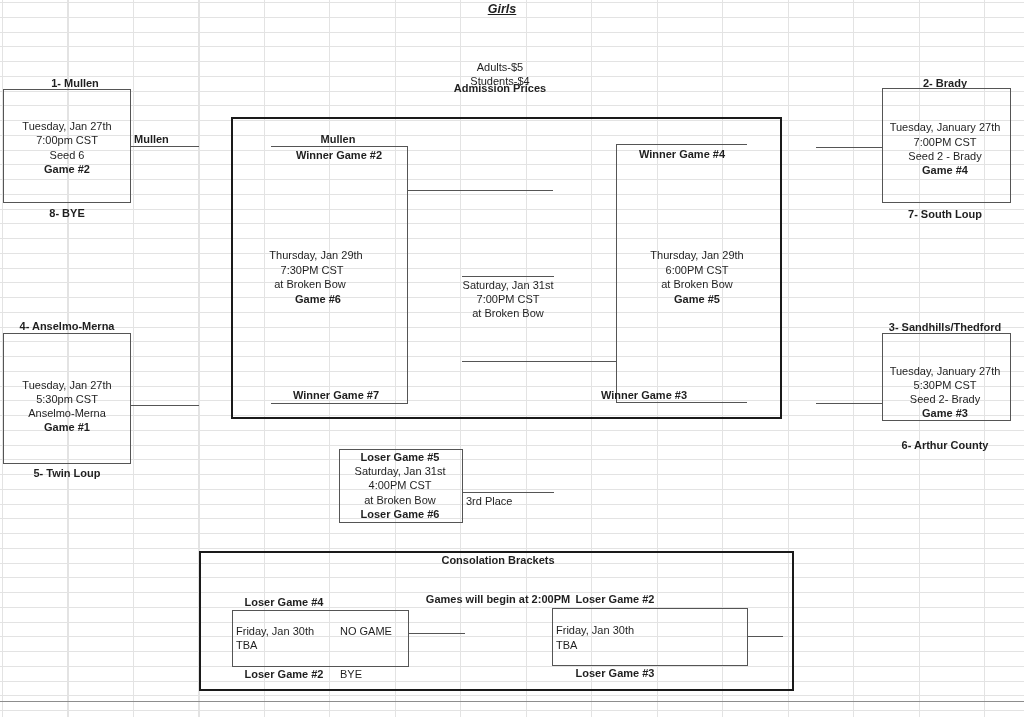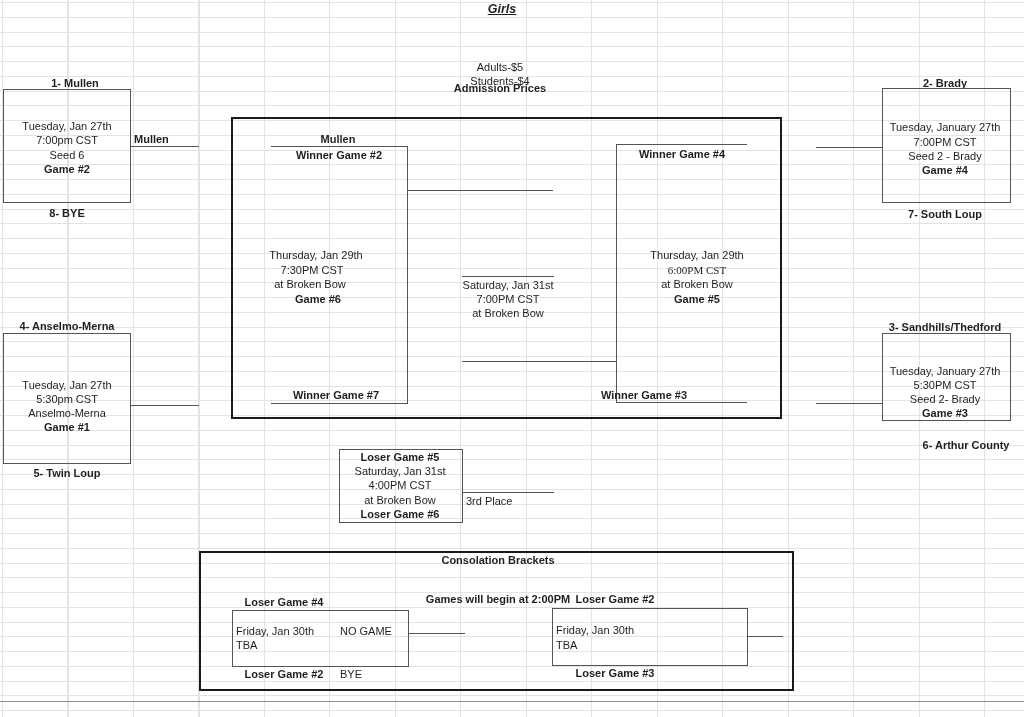--- a/index.html
+++ b/index.html
@@ -59,21 +59,21 @@
   <div class="t c b" style="left:945px;top:163px;">Game #4</div>
   <div class="t c b" style="left:945px;top:207px;">7- South Loup</div>
   <div class="hl" style="left:816px;top:147px;width:66px;"></div>
 
   <div class="t c b" style="left:945px;top:320px;">3- Sandhills/Thedford</div>
   <div class="box" style="left:882px;top:333px;width:129px;height:88px;"></div>
   <div class="t c" style="left:945px;top:364px;">Tuesday, January 27th</div>
   <div class="t c" style="left:945px;top:378px;">5:30PM CST</div>
   <div class="t c" style="left:945px;top:392px;">Seed 2- Brady</div>
   <div class="t c b" style="left:945px;top:406px;">Game #3</div>
-  <div class="t c b" style="left:945px;top:438px;margin-left:21px;">6- Arthur County</div>
+  <div class="t c b" style="left:945px;top:438px;">6- Arthur County</div>
   <div class="hl" style="left:816px;top:403px;width:66px;"></div>
 
   <div class="thick" style="left:231px;top:117px;width:551px;height:302px;"></div>
 
   <div class="t c b" style="left:338px;top:132px;">Mullen</div>
   <div class="hl" style="left:271px;top:146px;width:137px;"></div>
   <div class="t c b" style="left:339px;top:148px;">Winner Game #2</div>
   <div class="vl" style="left:407px;top:146px;height:258px;"></div>
   <div class="hl" style="left:271px;top:403px;width:137px;"></div>
   <div class="t c b" style="left:336px;top:388px;">Winner Game #7</div>
@@ -81,21 +81,21 @@
   <div class="t c" style="left:312px;top:263px;">7:30PM CST</div>
   <div class="t c" style="left:310px;top:277px;">at Broken Bow</div>
   <div class="t c b" style="left:318px;top:292px;">Game #6</div>
 
   <div class="hl" style="left:616px;top:144px;width:131px;"></div>
   <div class="t c b" style="left:682px;top:147px;">Winner Game #4</div>
   <div class="vl" style="left:616px;top:144px;height:259px;"></div>
   <div class="hl" style="left:616px;top:402px;width:131px;"></div>
   <div class="t c b" style="left:644px;top:388px;">Winner Game #3</div>
   <div class="t c" style="left:697px;top:248px;">Thursday, Jan 29th</div>
-  <div class="t c" style="left:697px;top:263px;font-family:Liberation Serif, serif;">6:00PM CST</div>
+  <div class="t c" style="left:697px;top:263px;">6:00PM CST</div>
   <div class="t c" style="left:697px;top:277px;">at Broken Bow</div>
   <div class="t c b" style="left:697px;top:292px;">Game #5</div>
 
   <div class="hl" style="left:408px;top:190px;width:145px;"></div>
   <div class="hl" style="left:462px;top:276px;width:92px;"></div>
   <div class="hl" style="left:462px;top:361px;width:155px;"></div>
   <div class="t c" style="left:508px;top:278px;">Saturday, Jan 31st</div>
   <div class="t c" style="left:508px;top:292px;">7:00PM CST</div>
   <div class="t c" style="left:508px;top:306px;">at Broken Bow</div>
 

